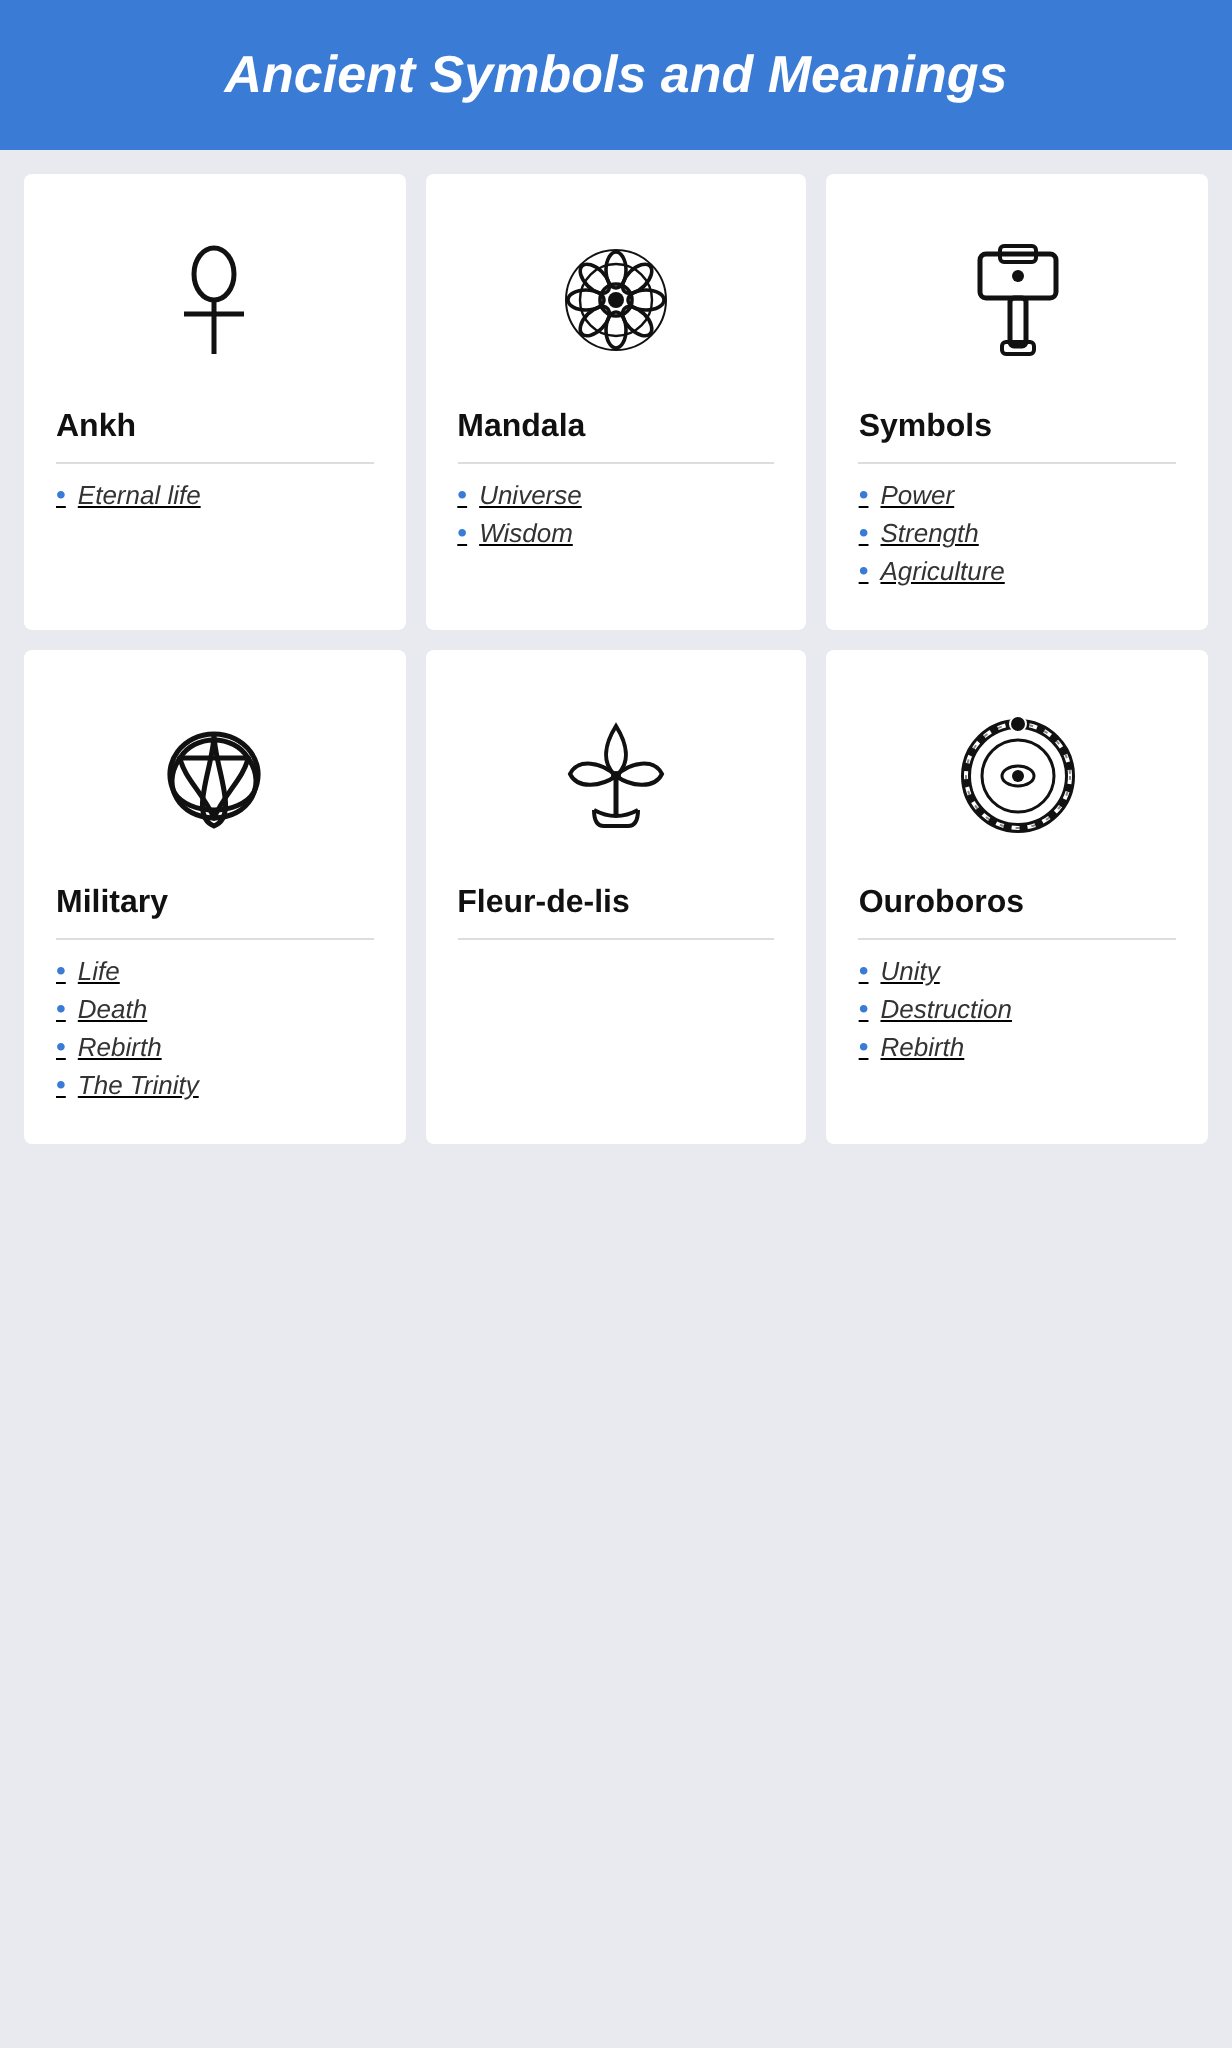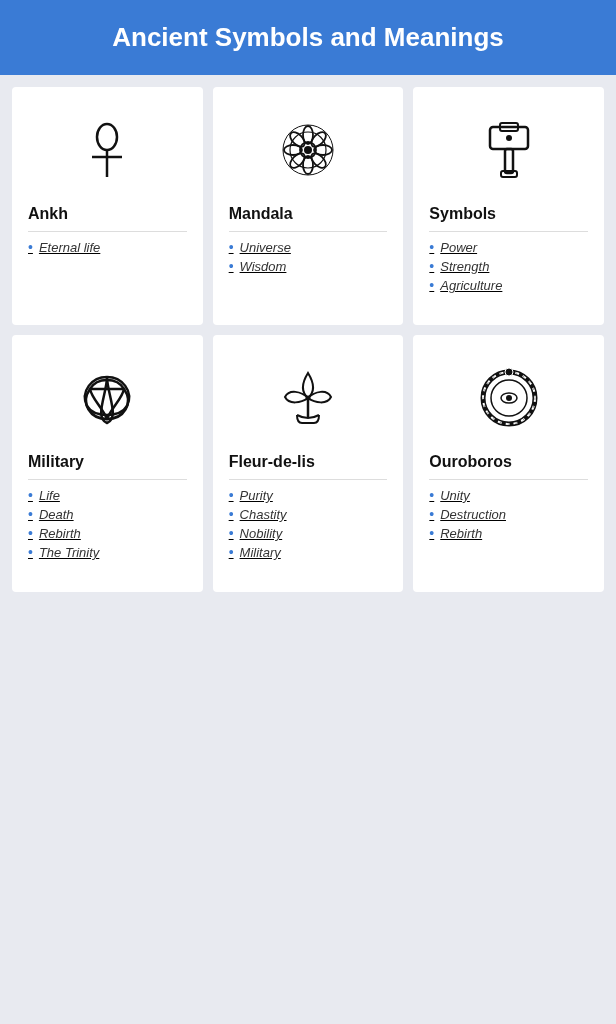--- a/index.html
+++ b/index.html
@@ -6,36 +6,37 @@
     body {
       font-family: -apple-system, BlinkMacSystemFont, 'Segoe UI', Arial, sans-serif;
       background-color: #e8eaf0;
       width: 616px;
       min-height: 1024px;
     }
     .header {
       background-color: #3a7bd5;
       padding: 22px 20px;
       text-align: center;
+      font-style: italic;
     }
     .header h1 {
       color: white;
       font-size: 26px;
       font-weight: 700;
     }
     .grid-container {
       padding: 12px;
       display: grid;
       grid-template-columns: repeat(3, 1fr);
       gap: 10px;
     }
     .card {
       background: white;
       border-radius: 4px;
-      padding: 18px 16px 28px 16px;
+      padding: 18px 16px 18px 16px;
       display: flex;
       flex-direction: column;
       align-items: flex-start;
     }
     .symbol-area {
       width: 100%;
       display: flex;
       justify-content: center;
       align-items: center;
       min-height: 90px;
@@ -201,26 +202,20 @@
         <line x1="35" y1="35" x2="35" y2="55" stroke="#111" stroke-width="2.5"></line>
 
         <path d="M24 52 Q35 58 46 52" fill="none" stroke="#111" stroke-width="2"></path>
         <path d="M24 52 Q24 60 29 60 L41 60 Q46 60 46 52" fill="none" stroke="#111" stroke-width="2"></path>
 
         <circle cx="35" cy="35" r="2.5" fill="#111" stroke="none"></circle>
       </svg>
     </div>
     <div class="card-title">Fleur-de-lis</div>
     <div class="divider"></div>
-    <ul class="meanings">
-      <li>Purity</li>
-      <li>Chastity</li>
-      <li>Nobility</li>
-      <li>Military</li>
-    </ul>
   </div>
 
   <div class="card">
     <div class="symbol-area">
       <svg viewBox="0 0 70 70" fill="none" stroke="#111" stroke-width="2.2">
 
         <circle cx="35" cy="35" r="26" fill="none" stroke="#111" stroke-width="5"></circle>
 
         <circle cx="35" cy="35" r="26" fill="none" stroke="white" stroke-width="2" stroke-dasharray="4 4"></circle>
 

